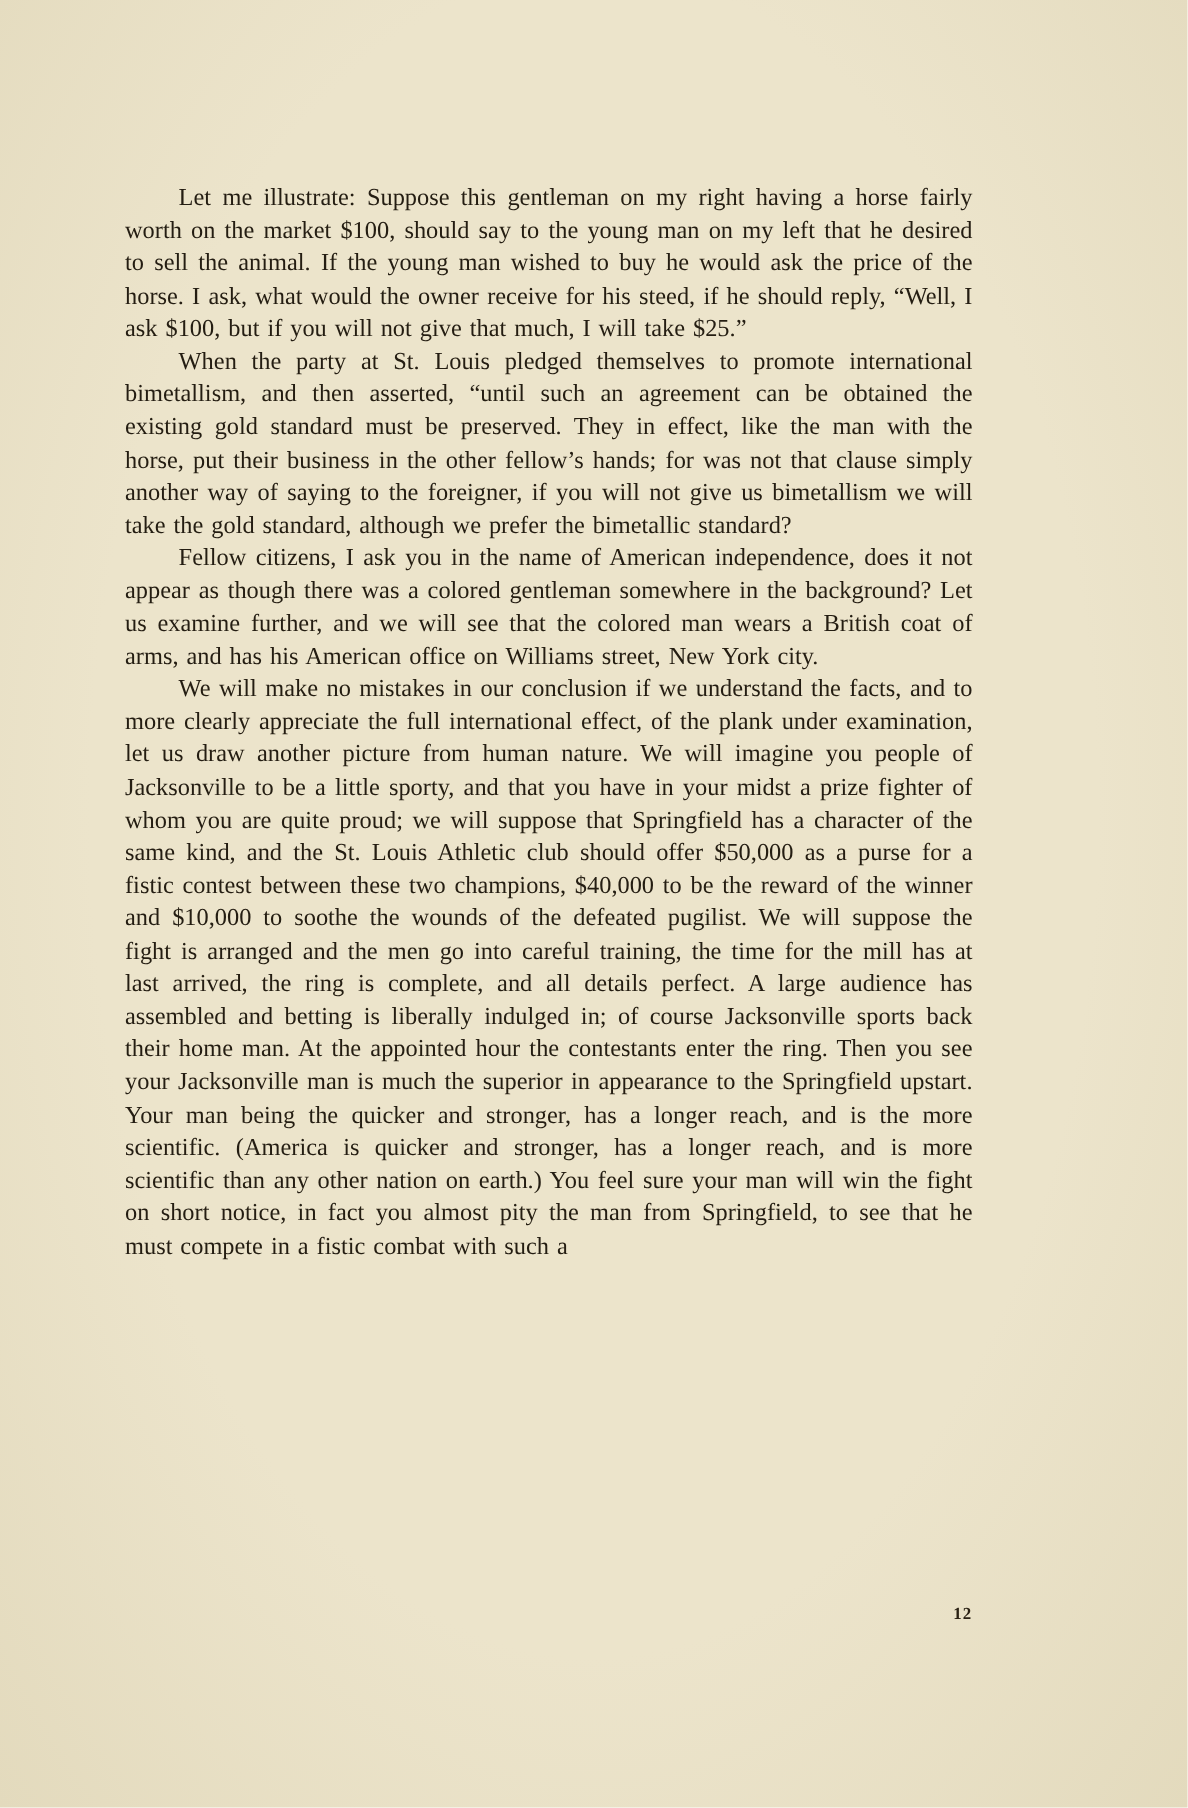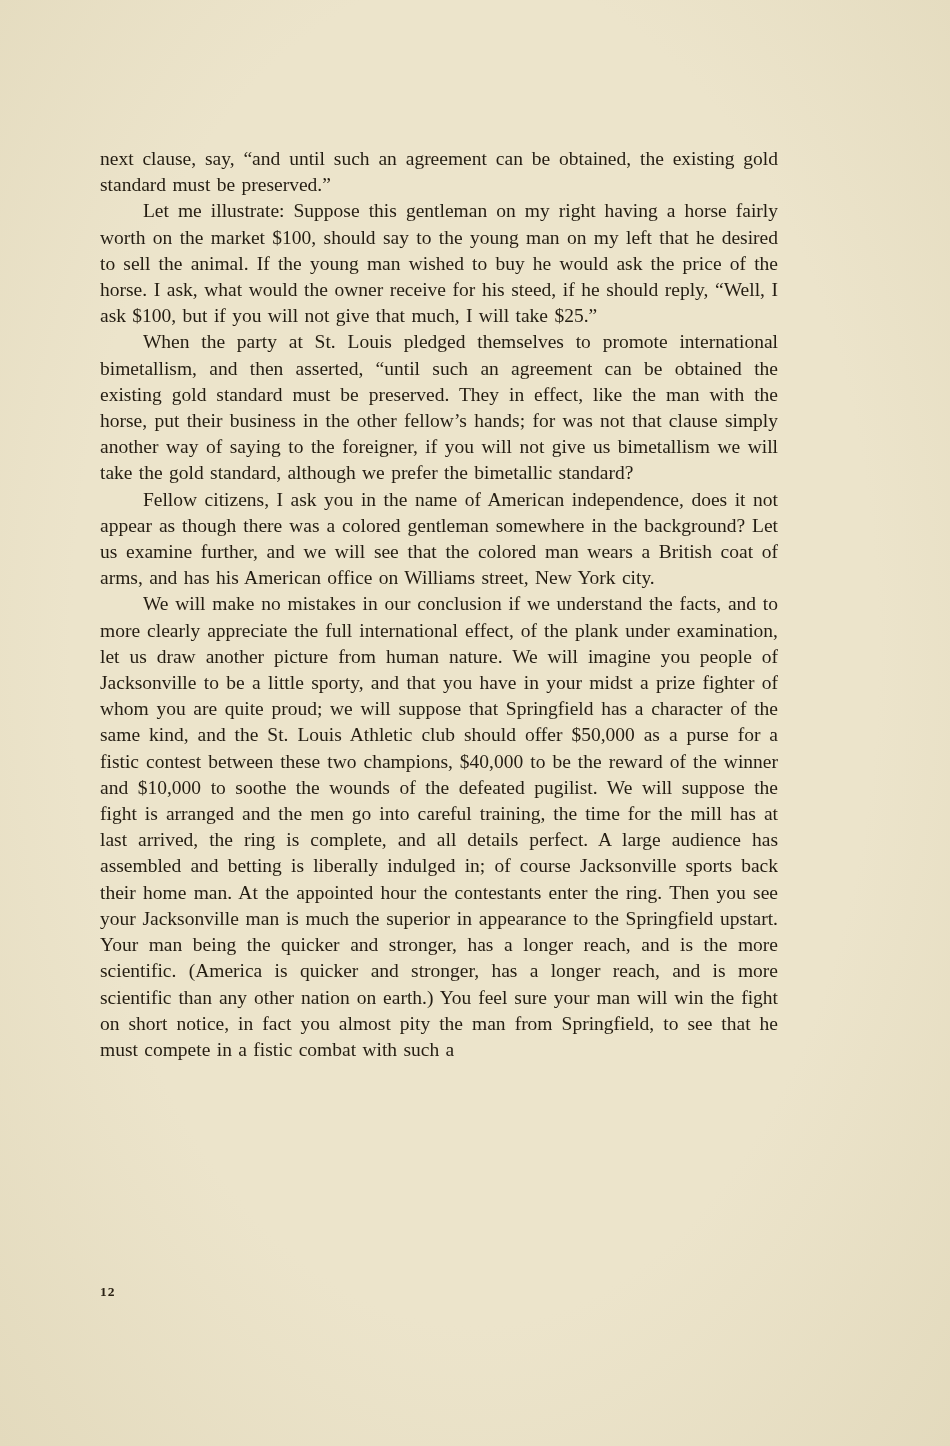--- a/index.html
+++ b/index.html
@@ -55,37 +55,36 @@
     color: #241d12;
   }
   .body-text p.indent {
     text-indent: 2.2em;
   }
   .page-footer {
     position: absolute;
     left: 100px;
     top: 1282px;
     width: 678px;
-    text-align: left;
+    text-align: right;
   }
   .signature-number {
     font-size: 13.5px;
     font-weight: bold;
     letter-spacing: 1px;
     color: #2a2114;
   }
 </style>
 </head>
 <body>
 
 <div class="page-block">
 
 
   <div class="body-text">
-    <p>next clause, say, “and until such an agreement can be obtained, the existing gold standard must be preserved.”</p>
     <p class="indent">Let me illustrate: Suppose this gentleman on my right having a horse fairly worth on the market $100, should say to the young man on my left that he desired to sell the animal.  If the young man wished to buy he would ask the price of the horse.  I ask, what would the owner receive for his steed, if he should reply, “Well, I ask $100, but if you will not give that much, I will take $25.”</p>
     <p class="indent">When the party at St. Louis pledged themselves to promote international bimetallism, and then asserted, “until such an agreement can be obtained the existing gold standard must be preserved.  They in effect, like the man with the horse, put their business in the other fellow’s hands; for was not that clause simply another way of saying to the foreigner, if you will not give us bimetallism we will take the gold standard, although we prefer the bimetallic standard?</p>
     <p class="indent">Fellow citizens, I ask you in the name of American independence, does it not appear as though there was a colored gentleman somewhere in the background?  Let us examine further, and we will see that the colored man wears a British coat of arms, and has his American office on Williams street, New York city.</p>
     <p class="indent">We will make no mistakes in our conclusion if we understand the facts, and to more clearly appreciate the full international effect, of the plank under examination, let us draw another picture from human nature.  We will imagine you people of Jacksonville to be a little sporty, and that you have in your midst a prize fighter of whom you are quite proud; we will suppose that Springfield has a character of the same kind, and the St. Louis Athletic club should offer $50,000 as a purse for a fistic contest between these two champions, $40,000 to be the reward of the winner and $10,000 to soothe the wounds of the defeated pugilist.  We will suppose the fight is arranged and the men go into careful training, the time for the mill has at last arrived, the ring is complete, and all details perfect.  A large audience has assembled and betting is liberally indulged in; of course Jacksonville sports back their home man.  At the appointed hour the contestants enter the ring.  Then you see your Jacksonville man is much the superior in appearance to the Springfield upstart.  Your man being the quicker and stronger, has a longer reach, and is the more scientific.  (America is quicker and stronger, has a longer reach, and is more scientific than any other nation on earth.)  You feel sure your man will win the fight on short notice, in fact you almost pity the man from Springfield, to see that he must compete in a fistic combat with such a</p>
   </div>
 
 </div>
 
 <div class="page-footer">
   <span class="signature-number">12</span>

